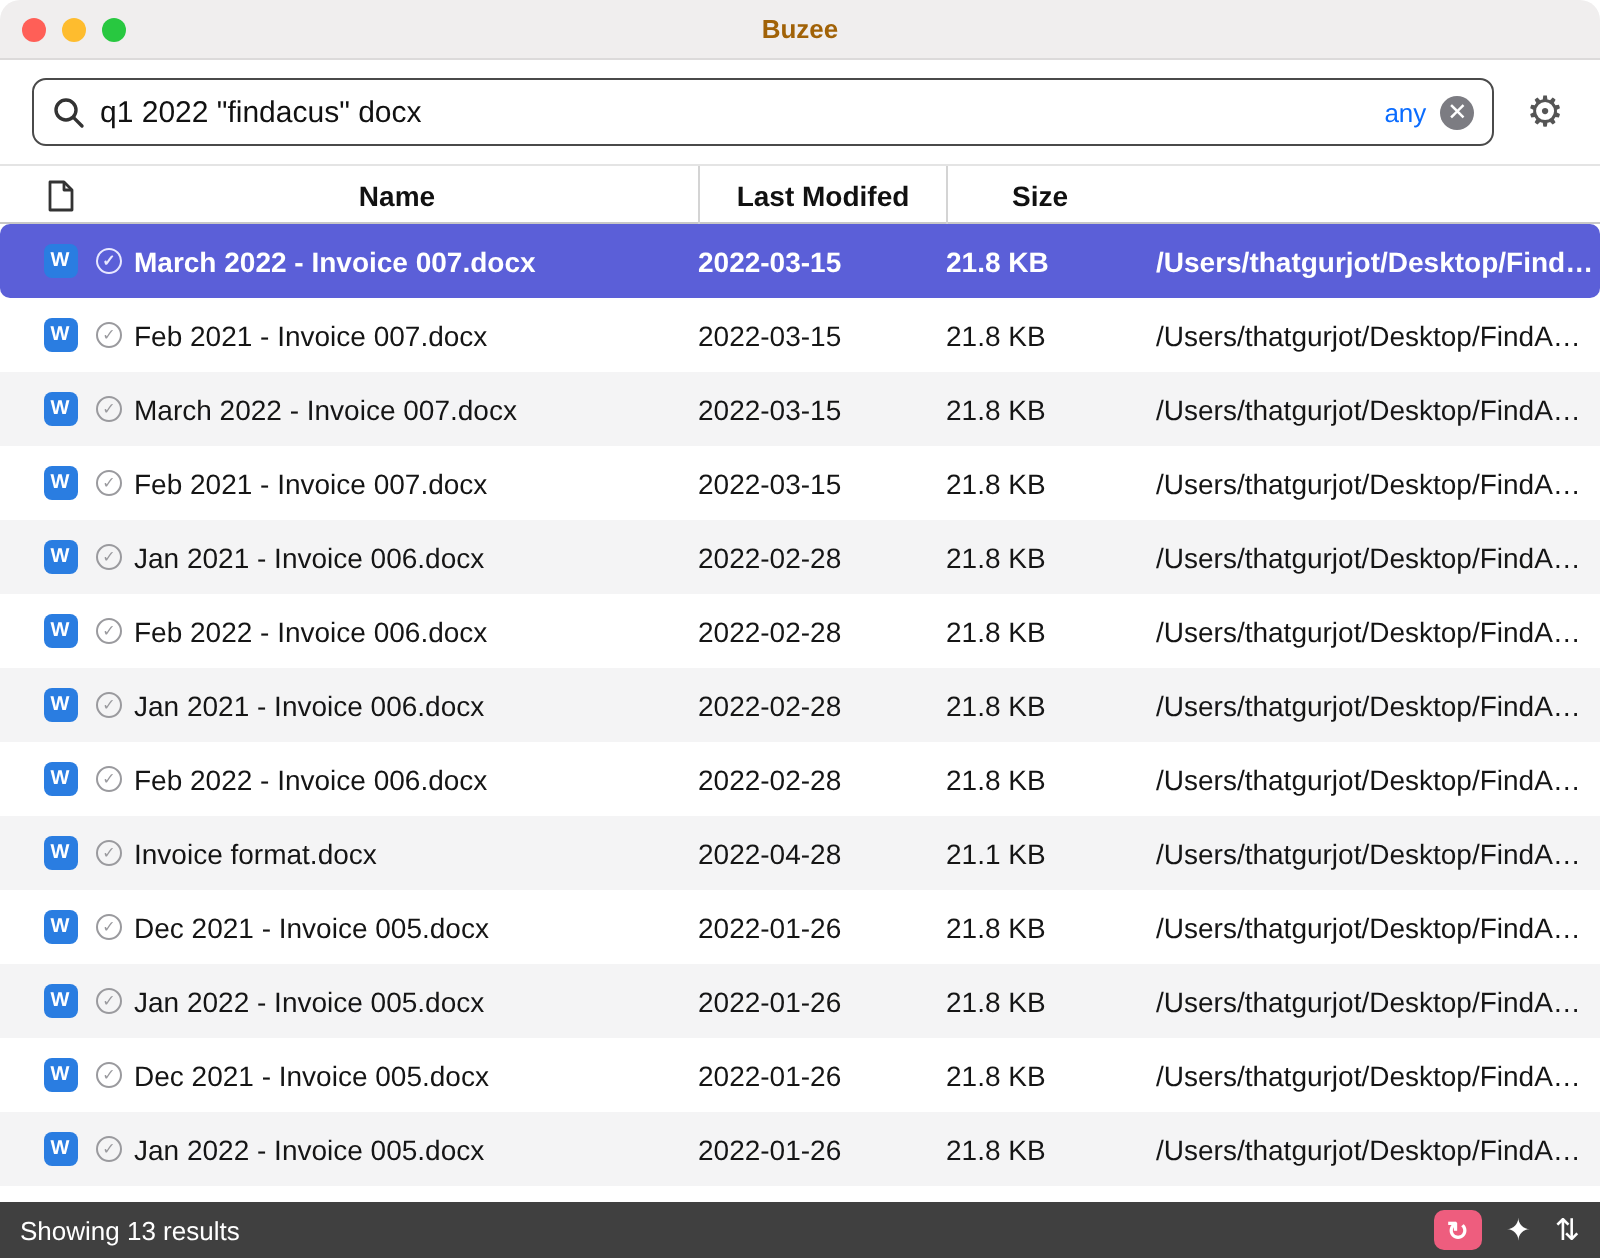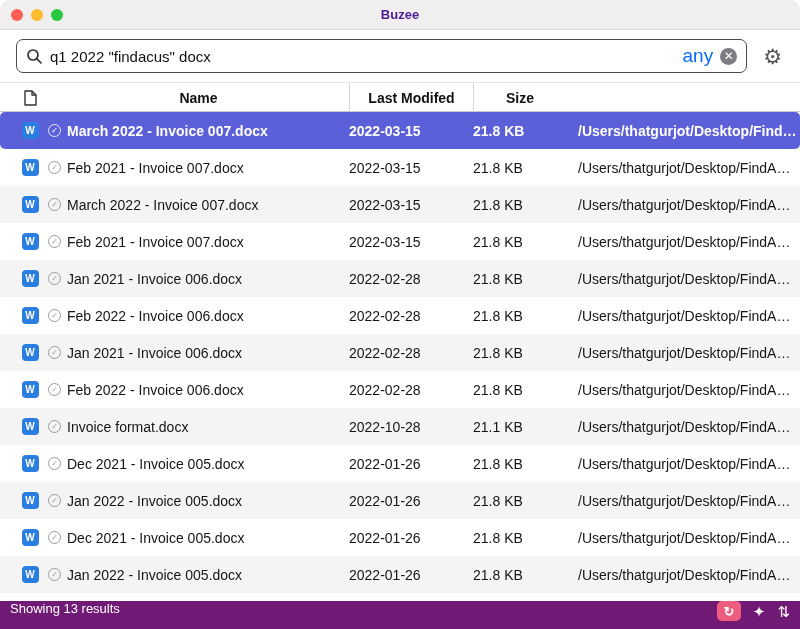--- a/index.html
+++ b/index.html
@@ -22,42 +22,42 @@
     background: #f0eeee;
     border-bottom: 1px solid #dcdada;
     display: flex; align-items: center; justify-content: center;
     position: relative;
   }
   .traffic { position: absolute; left: 11px; top: 9px; display: flex; gap: 8px; }
   .light { width: 12px; height: 12px; border-radius: 50%; }
   .light.red { background: #ff5f57; }
   .light.yellow { background: #febc2e; }
   .light.green { background: #28c840; }
-  .win-title { font-size: 13px; font-weight: bold; color: #4c1d95; }
+  .win-title { font-size: 13px; font-weight: bold; color: #a16207; }
   
   .search-section {
     flex: 0 0 52px; height: 52px;
     display: flex; align-items: center;
     padding: 0 18px 0 16px; gap: 16px;
     background: #ffffff;
   }
   .search-box {
     flex: 1; height: 34px;
     border: 1px solid #4a4a4a; border-radius: 7px;
     display: flex; align-items: center;
     padding: 0 9px; gap: 7px;
     background: #ffffff;
   }
   .search-box input {
     flex: 1; border: none; outline: none;
     font-family: "Liberation Sans", sans-serif;
     font-size: 15px; color: #111111;
     background: transparent;
   }
-  .scope-label { font-size: 19px; color: #0a6cff; cursor: pointer; }
+  .scope-label { font-size: 13px; color: #0a6cff; cursor: pointer; }
   .clear-btn {
     width: 17px; height: 17px; border-radius: 50%;
     background: #7c7c82; color: #ffffff;
     font-size: 12px; line-height: 16px; text-align: center;
     cursor: pointer; flex: 0 0 17px;
   }
   .gear { font-size: 21px; color: #555555; cursor: pointer; line-height: 1; }
   
   .grid-row {
     display: grid;
@@ -97,22 +97,22 @@
     color: #9a9a9e; font-size: 8px;
     display: flex; align-items: center; justify-content: center;
   }
   .row.selected .check { border-color: #e8e8ff; color: #e8e8ff; }
   .mod-cell, .size-cell { text-align: left; }
   .loc-cell { padding-left: 12px; text-overflow: ellipsis; }
   
   .footer {
     margin-top: auto;
     flex: 0 0 28px; height: 28px;
-    background: #701a75; color: #ffffff;
-    display: flex; align-items: flex-start;
+    background: #404040; color: #ffffff;
+    display: flex; align-items: center;
     padding: 0 10px; font-size: 13px;
   }
   .footer-status { flex: 1; }
   .footer-actions { display: flex; align-items: center; gap: 12px; }
   .refresh-btn {
     background: #ee5d7e; border-radius: 5px;
     width: 24px; height: 20px;
     display: flex; align-items: center; justify-content: center;
     color: #ffffff; font-size: 13px; font-weight: bold; cursor: pointer;
   }
@@ -257,21 +257,21 @@
         <div class="cell loc-cell">/Users/thatgurjot/Desktop/FindA…</div>
       </div>
       <div class="row grid-row stripe">
         <div class="cell icon-cell">
           <span class="wbadge">W</span>
         </div>
         <div class="cell name-cell">
           <span class="check">✓</span>
           <span>Invoice format.docx</span>
         </div>
-        <div class="cell mod-cell">2022-10-28</div>
+        <div class="cell mod-cell">2022-04-28</div>
         <div class="cell size-cell">21.1 KB</div>
         <div class="cell loc-cell">/Users/thatgurjot/Desktop/FindA…</div>
       </div>
       <div class="row grid-row">
         <div class="cell icon-cell">
           <span class="wbadge">W</span>
         </div>
         <div class="cell name-cell">
           <span class="check">✓</span>
           <span>Dec 2021 - Invoice 005.docx</span>

